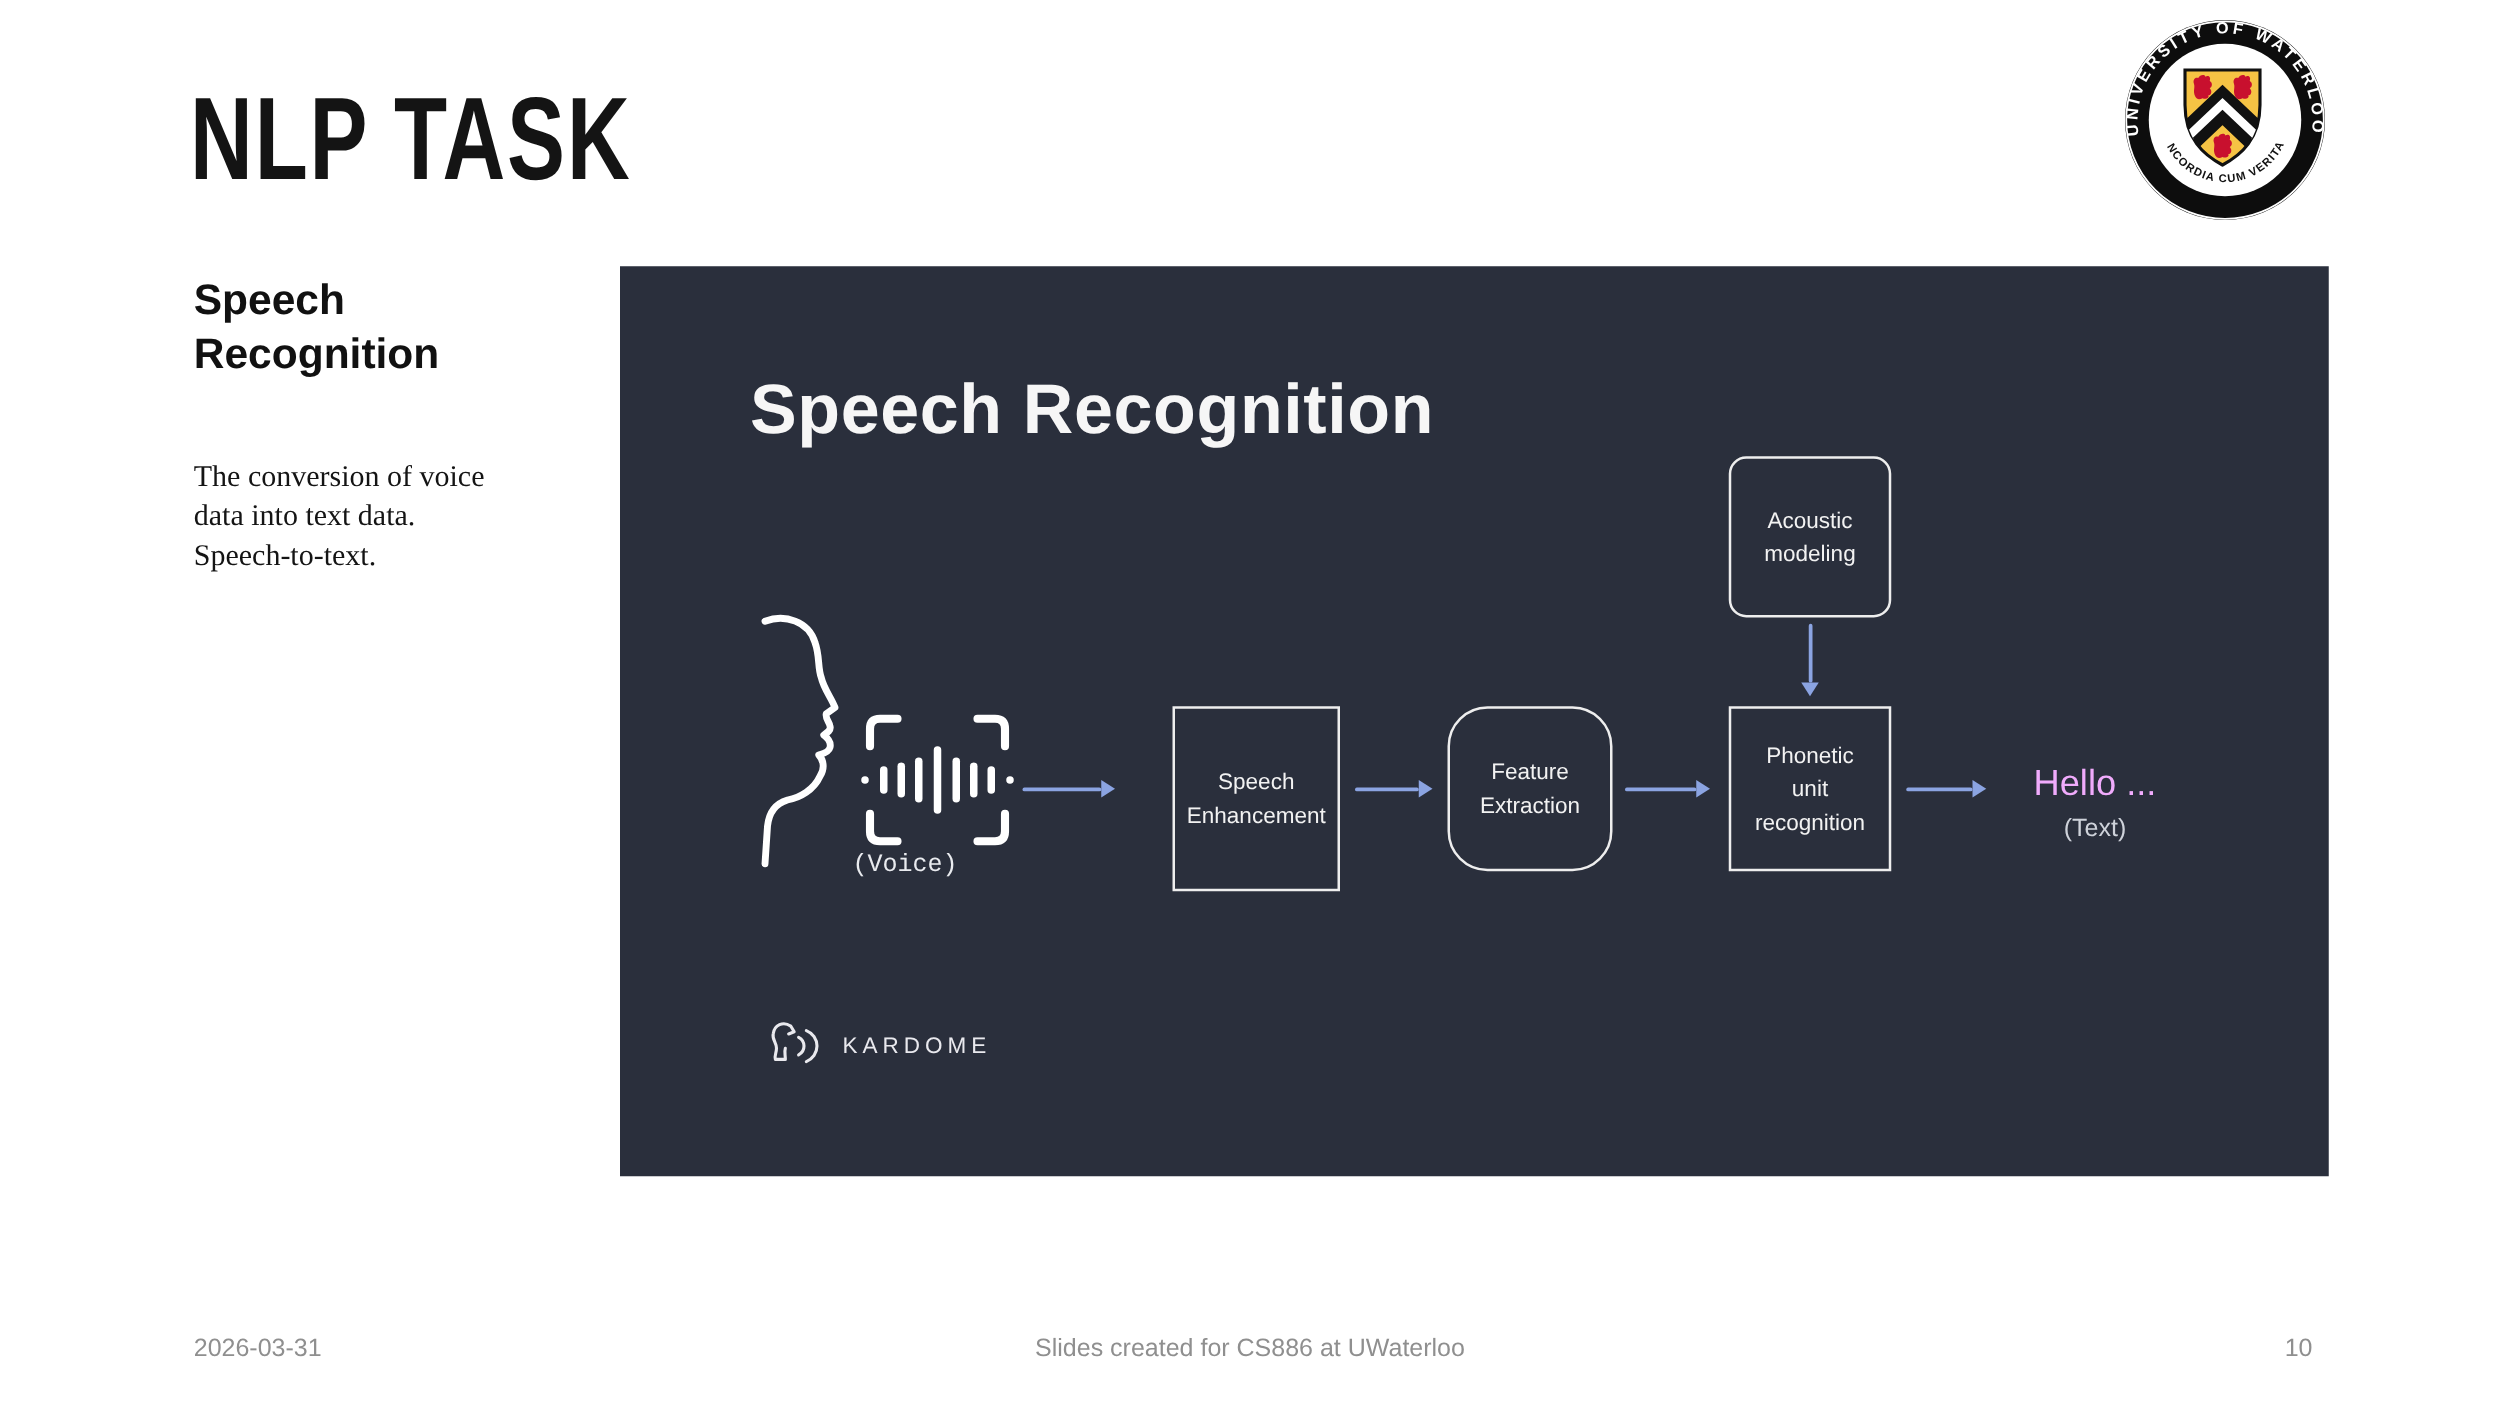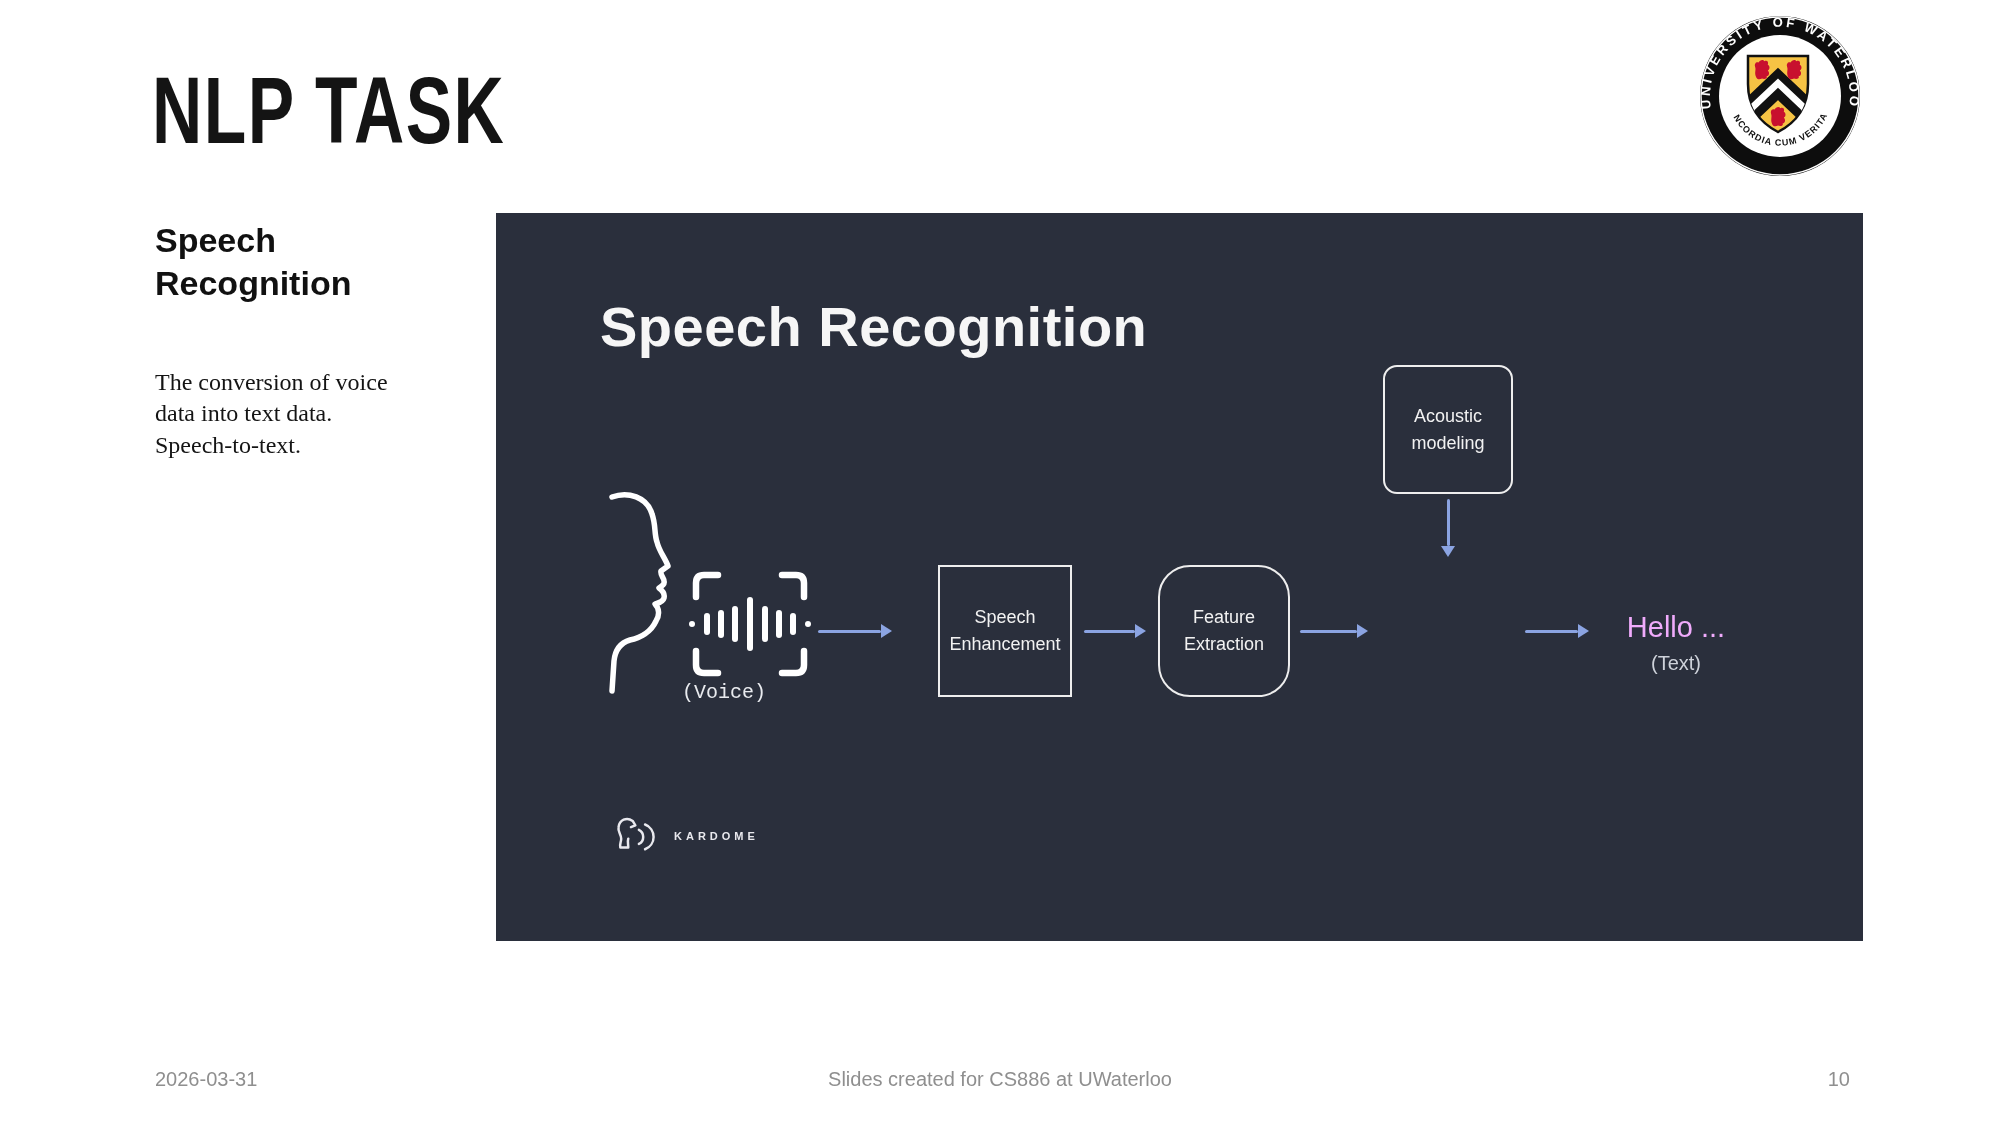--- a/index.html
+++ b/index.html
@@ -30,21 +30,21 @@
   .panel .panel-title{left:104px;top:81px;}
 
   .face-svg{left:106px;top:276px;width:80px;height:208px;}
   .wave-svg{left:188px;top:356px;width:132px;height:110px;}
   .voice-caption{left:186px;top:468px;width:136px;
                  font-size:20px;color:#e9ebef;font-family:Liberation Mono, monospace;}
 
   .dbox{border:2px solid #eeeeee;color:#f2f2f2;font-size:18px;line-height:1.5;
         display:flex;align-items:center;justify-content:center;text-align:center;
         box-sizing:border-box;}
-  .box-se{left:442px;top:352px;width:134px;height:132px;padding:0 3px;}
+  .box-se{left:442px;top:352px;width:134px;height:148px;padding:0 3px;}
   .box-fe{left:662px;top:352px;width:132px;height:132px;padding:0 3px;border-radius:32px;}
   .box-pu{left:887px;top:352px;width:130px;height:132px;padding:0 13px;}
   .box-am{left:887px;top:152px;width:130px;height:129px;padding:0 13px;border-radius:14px;}
 
   .arrow-h{display:flex;align-items:center;height:24px;}
   .arrow-h .shaft{flex:1;height:3px;background:#8ba4e2;border-radius:2px;}
   .arrow-h .head{width:0;height:0;border-left:11px solid #8ba4e2;
                  border-top:7px solid transparent;border-bottom:7px solid transparent;}
   .arrow-1{left:322px;top:406px;width:74px;}
   .arrow-2{left:588px;top:406px;width:62px;}
@@ -55,21 +55,21 @@
   .arrow-v .shaft{flex:1;width:3px;background:#8ba4e2;border-radius:2px;}
   .arrow-v .head{width:0;height:0;border-top:11px solid #8ba4e2;
                  border-left:7px solid transparent;border-right:7px solid transparent;}
   .arrow-down{left:940px;top:286px;height:58px;}
 
   .output-block{left:1105px;top:398px;width:150px;text-align:center;}
   .output-text{font-size:29px;color:#f0abfc;}
   .output-caption{margin-top:8px;font-size:20px;color:#ced2da;}
 
   .kardome{left:119px;top:600px;display:flex;align-items:center;gap:13px;}
-  .kardome-text{font-size:11px;font-weight:700;letter-spacing:4px;color:#e9e9ee;}
+  .kardome-text{font-size:18px;font-weight:400;letter-spacing:4px;color:#e9e9ee;}
 
   
   .footer-date{position:absolute;left:155px;top:1068px;font-size:20px;color:#8f8f8f;}
   .footer-center{position:absolute;left:0;right:0;top:1068px;text-align:center;
                  font-size:20px;color:#8f8f8f;}
   .footer-page{position:absolute;right:150px;top:1068px;font-size:20px;color:#8f8f8f;}
 </style>
 </head>
 <body>
 
@@ -161,20 +161,21 @@
       <div class="head"></div>
     </div>
 
   <div class="dbox box-am">Acoustic modeling</div>
 
   <div class="arrow-v arrow-down">
       <div class="shaft"></div>
       <div class="head"></div>
     </div>
 
+  <div class="dbox box-pu">Phonetic unit recognition</div>
 
   <div class="arrow-h arrow-4">
       <div class="shaft"></div>
       <div class="head"></div>
     </div>
 
   <div class="output-block">
     <div class="output-text">Hello ...</div>
     <div class="output-caption">(Text)</div>
   </div>

